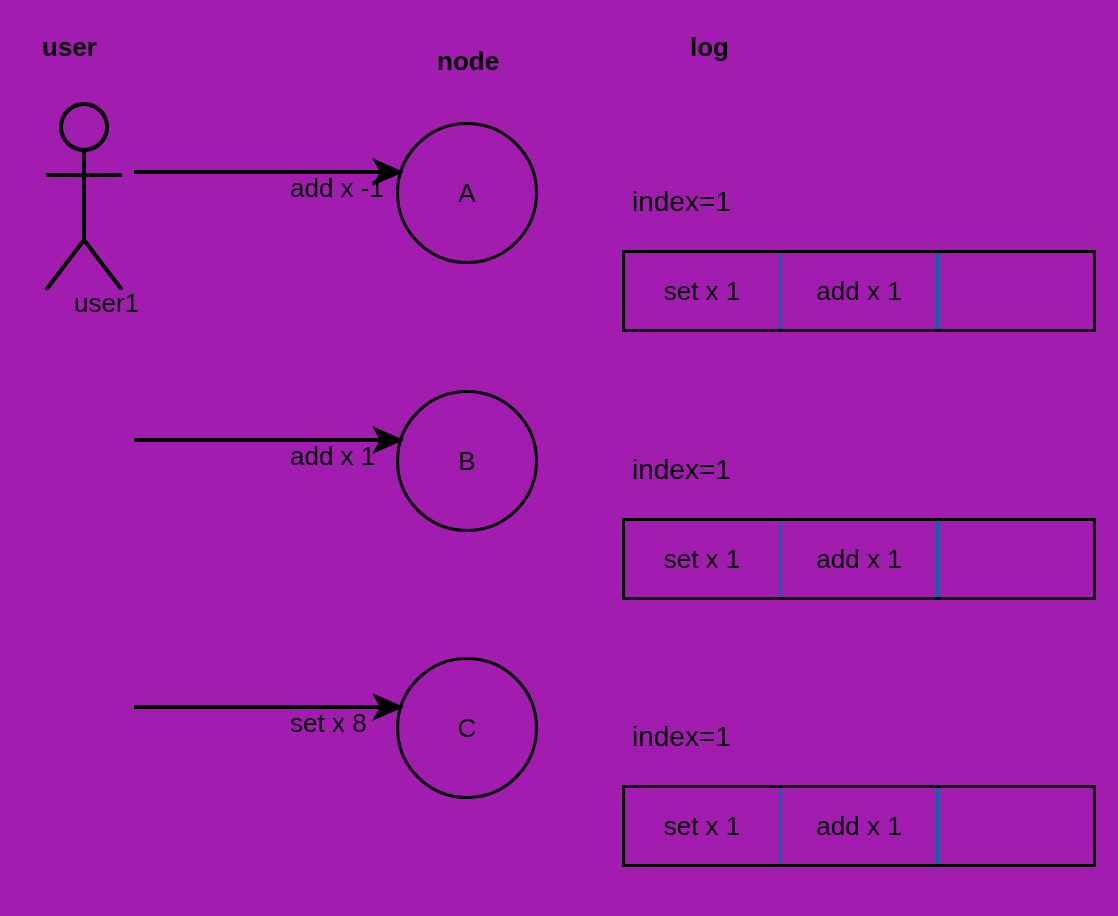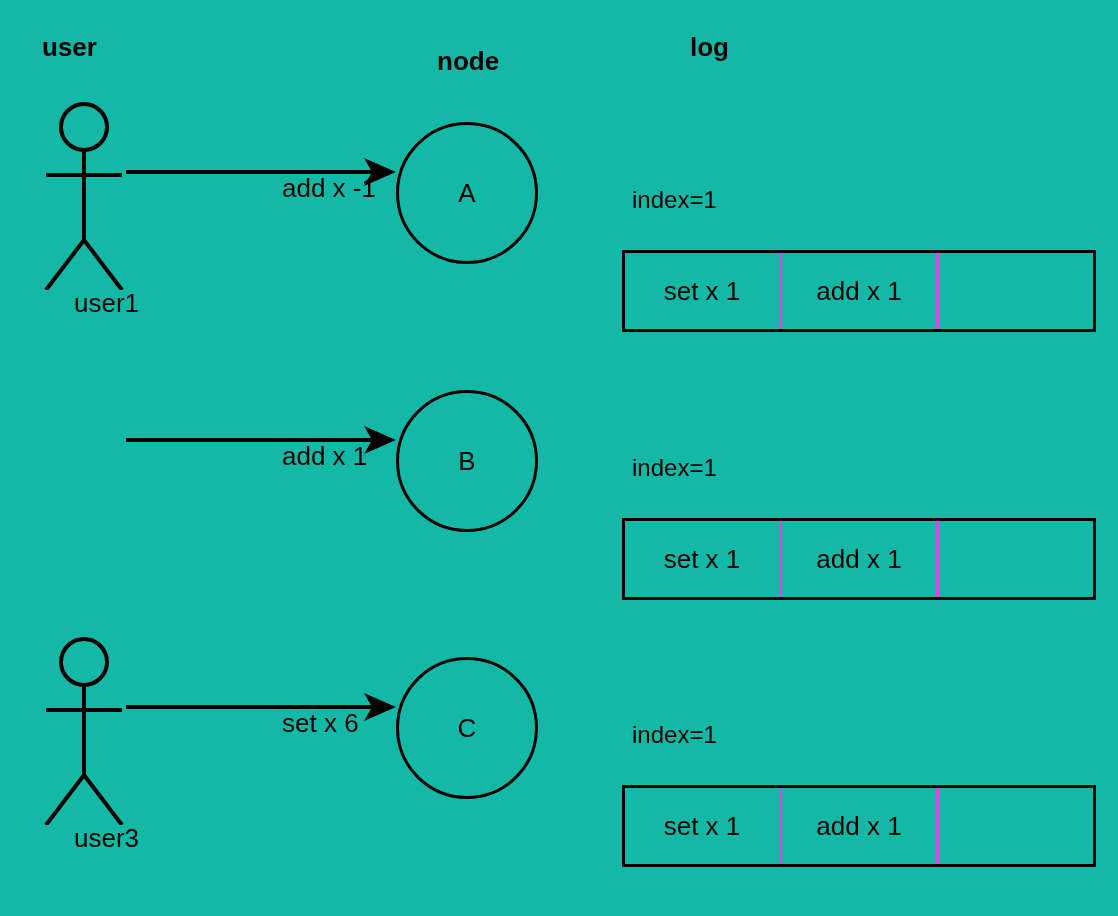--- a/index.html
+++ b/index.html
@@ -9,21 +9,21 @@
     background: #ffffff;
   }
   body {
     font-family: "Liberation Sans", sans-serif;
     color: #000000;
   }
   #canvas {
     position: relative;
     width: 1118px;
     height: 916px;
-    background: #14b8a6;
+    background: #a21caf;
     overflow: hidden;
   }
 
   
   .col-header {
     position: absolute;
     font-size: 26px;
     font-weight: bold;
     color: #000000;
     white-space: nowrap;
@@ -57,21 +57,21 @@
     top: 190px;
     font-size: 26px;
     line-height: 1;
     white-space: nowrap;
     color: #000000;
   }
 
   
   .edge {
     position: absolute;
-    left: 126px;
+    left: 134px;
     top: 52px;
     width: 270px;
     height: 40px;
   }
   .edge svg { display: block; }
   .edge-label {
     position: absolute;
     left: 156px;
     top: 23px;
     font-size: 26px;
@@ -98,38 +98,38 @@
     font-size: 26px;
     line-height: 1;
     color: #000000;
   }
 
   
   .log-index {
     position: absolute;
     left: 632px;
     top: 88px;
-    font-size: 24px;
+    font-size: 28px;
     line-height: 1;
     white-space: nowrap;
     color: #000000;
   }
   .log-table {
     position: absolute;
     left: 622px;
     top: 150px;
     width: 474px;
     height: 82px;
     border: 3px solid #000000;
     box-sizing: border-box;
     display: flex;
   }
   .log-cell {
     flex: 1 1 0;
-    border-right: 3px solid #d946ef;
+    border-right: 3px solid #0369a1;
     box-sizing: border-box;
     display: flex;
     align-items: center;
     justify-content: center;
     font-size: 26px;
     color: #000000;
     white-space: nowrap;
   }
   .log-cell:last-child { border-right: none; }
   .log-cell.empty { color: transparent; }
@@ -196,37 +196,27 @@
 
     <div class="log-table">
       <div class="log-cell">set x 1</div>
       <div class="log-cell">add x 1</div>
       <div class="log-cell empty"></div>
     </div>
   </div>
 
   <div class="row" id="row-2" style="top:635px;">
 
-    <div class="actor">
-      <svg width="120" height="190" viewBox="0 0 120 190">
-        <circle cx="48" cy="27" r="23" fill="none" stroke="#000000" stroke-width="4"></circle>
-        <line x1="48" y1="50" x2="48" y2="140" stroke="#000000" stroke-width="4"></line>
-        <line x1="10" y1="75" x2="86" y2="75" stroke="#000000" stroke-width="4"></line>
-        <line x1="48" y1="140" x2="10" y2="190" stroke="#000000" stroke-width="4"></line>
-        <line x1="48" y1="140" x2="86" y2="190" stroke="#000000" stroke-width="4"></line>
-      </svg>
-      <div class="actor-label">user3</div>
-    </div>
 
     <div class="edge">
       <svg width="270" height="40" viewBox="0 0 270 40">
         <line x1="0" y1="20" x2="248" y2="20" stroke="#000000" stroke-width="4"></line>
         <path d="M 270 20 L 238 6 L 246 20 L 238 34 Z" fill="#000000"></path>
       </svg>
-      <div class="edge-label">set x 6</div>
+      <div class="edge-label">set x 8</div>
     </div>
 
     <div class="node-circle">
       <span class="node-label">C</span>
     </div>
 
     <div class="log-index">index=1</div>
 
     <div class="log-table">
       <div class="log-cell">set x 1</div>

